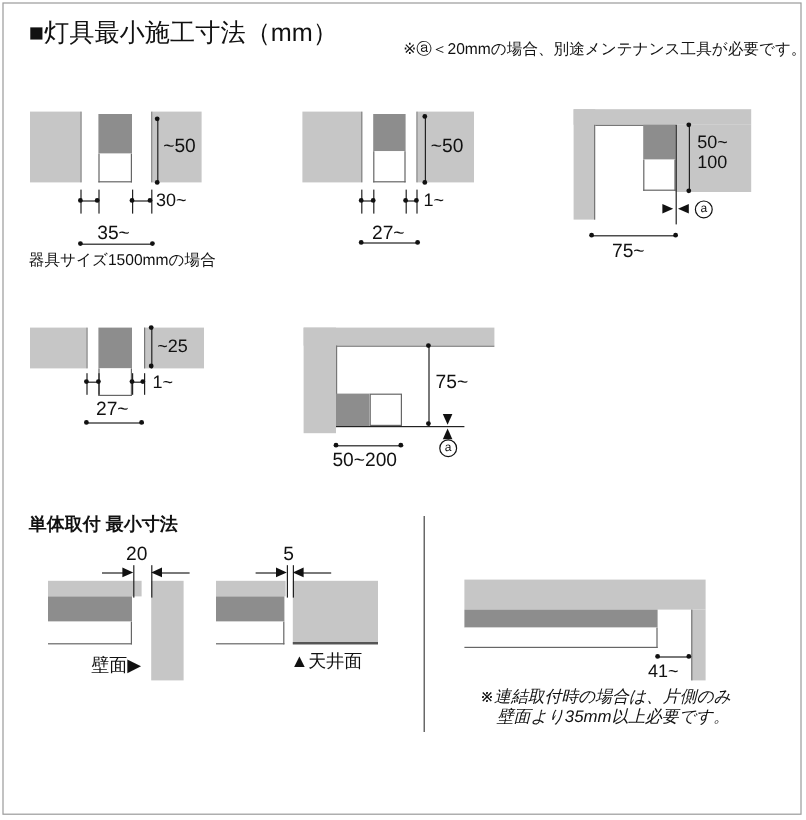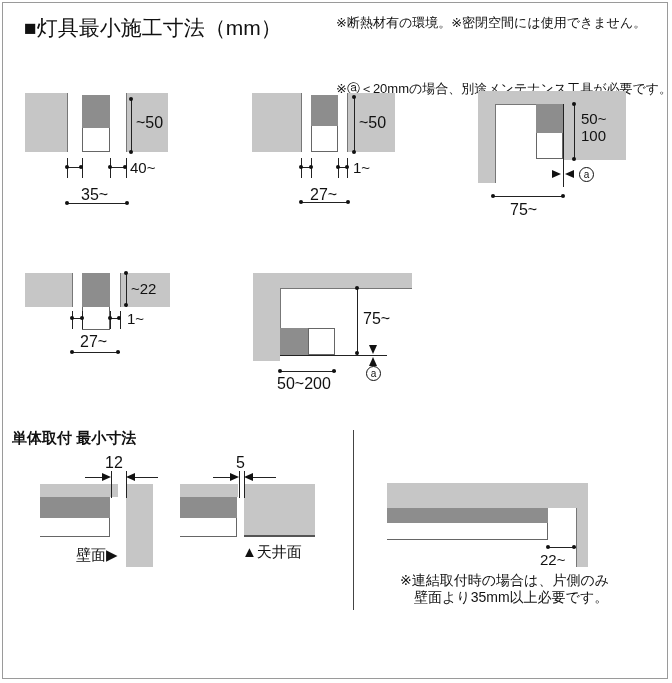--- a/index.html
+++ b/index.html
@@ -13,42 +13,41 @@
   .d  { position:absolute; background:#8d8d8d; }          
   .wb { position:absolute; background:#ffffff; border:1px solid #666; } 
   .h  { position:absolute; height:1px; background:#222; } 
   .v  { position:absolute; width:1px;  background:#222; } 
   .e  { background:#777 !important; }                     
   .dot{ position:absolute; width:4px; height:4px; background:#111; border-radius:50%; }
   .lbl{ position:absolute; white-space:nowrap; color:#111; line-height:1.15; }
   .f21{ font-size:21px; font-weight:normal; }
   .f16{ font-size:16px; }
   .f15{ font-size:15px; }
-  .f14{ font-size:14px; }
+  .f14{ font-size:14px;font-style:italic; }
   .f13{ font-size:13px; }
   .bold{ font-weight:bold; }
   .arr { position:absolute; width:0; height:0; }
   .ar-r{ border-left:9px solid #111;  border-top:4px solid transparent; border-bottom:4px solid transparent; }
   .ar-l{ border-right:9px solid #111; border-top:4px solid transparent; border-bottom:4px solid transparent; }
   .ar-d{ border-top:9px solid #111;   border-left:4px solid transparent; border-right:4px solid transparent; }
   .ar-u{ border-bottom:9px solid #111;border-left:4px solid transparent; border-right:4px solid transparent; }
   .circ{ position:absolute; width:15px; height:15px; border:1.2px solid #111; border-radius:50%;
          font-size:10px; display:flex; align-items:center; justify-content:center; background:#fff; }
   #frame{ position:absolute; left:2px; top:2px; width:666px; height:677px;
           border:1px solid #9a9a9a; pointer-events:none; }
 </style>
 </head>
 <body>
 
 <div id="page">
   <div id="frame"></div>
 
   <div class="lbl f21" style="left:24px; top:16px;">■灯具最小施工寸法（mm）</div>
-  <div class="lbl f13" style="left:336px; top:16px;">※断熱材有の環境。※密閉空間には使用できません。</div>
-  <div class="lbl f13" style="left:336px; top:34px;margin-top:48px;">※ⓐ＜20mmの場合、別途メンテナンス工具が必要です。</div>
+  <div class="lbl f13" style="left:336px; top:34px;">※ⓐ＜20mmの場合、別途メンテナンス工具が必要です。</div>
 
   <div class="g" style="left:25px; top:93px; width:42px; height:59px;"></div>
   <div class="g" style="left:127px; top:93px; width:41px; height:59px;"></div>
   <div class="v e" style="left:67px; top:93px; height:59px;"></div>
   <div class="v e" style="left:126px; top:93px; height:59px;"></div>
   <div class="d" style="left:82px; top:95px; width:28px; height:33px;"></div>
   <div class="wb" style="left:82px; top:128px; width:28px; height:24px; border-top:none;"></div>
   <div class="v" style="left:131px; top:99px; height:53px;"></div>
   <div class="dot" style="left:129px; top:97px;"></div>
   <div class="dot" style="left:129px; top:150px;"></div>
@@ -56,25 +55,26 @@
   <div class="v" style="left:67px; top:158px; height:20px;"></div>
   <div class="v" style="left:82px; top:158px; height:20px;"></div>
   <div class="v" style="left:110px; top:158px; height:20px;"></div>
   <div class="v" style="left:126px; top:158px; height:20px;"></div>
   <div class="h" style="left:67px; top:167px; width:15px;"></div>
   <div class="dot" style="left:65px; top:165px;"></div>
   <div class="dot" style="left:79px; top:165px;"></div>
   <div class="h" style="left:110px; top:167px; width:16px;"></div>
   <div class="dot" style="left:108px; top:165px;"></div>
   <div class="dot" style="left:123px; top:165px;"></div>
-  <div class="lbl f15" style="left:130px; top:159px;">40~</div>
+  <div class="lbl f15" style="left:130px; top:159px;">30~</div>
   <div class="lbl f16" style="left:81px; top:186px;">35~</div>
   <div class="h" style="left:67px; top:203px; width:60px;"></div>
   <div class="dot" style="left:65px; top:201px;"></div>
   <div class="dot" style="left:125px; top:201px;"></div>
+  <div class="lbl f13" style="left:24px; top:210px;">器具サイズ1500mmの場合</div>
 
   <div class="g" style="left:252px; top:93px; width:49px; height:59px;"></div>
   <div class="g" style="left:348px; top:93px; width:47px; height:59px;"></div>
   <div class="v e" style="left:301px; top:93px; height:59px;"></div>
   <div class="v e" style="left:347px; top:93px; height:59px;"></div>
   <div class="d" style="left:311px; top:95px; width:27px; height:31px;"></div>
   <div class="wb" style="left:311px; top:126px; width:27px; height:26px; border-top:none;"></div>
   <div class="v" style="left:354px; top:97px; height:55px;"></div>
   <div class="dot" style="left:352px; top:95px;"></div>
   <div class="dot" style="left:352px; top:150px;"></div>
@@ -118,21 +118,21 @@
 
   <div class="g" style="left:25px; top:273px; width:47px; height:34px;"></div>
   <div class="g" style="left:120px; top:273px; width:50px; height:34px;"></div>
   <div class="v e" style="left:72px; top:273px; height:34px;"></div>
   <div class="v e" style="left:120px; top:273px; height:34px;"></div>
   <div class="d" style="left:82px; top:273px; width:28px; height:34px;"></div>
   <div class="wb" style="left:82px; top:307px; width:28px; height:23px; border-top:none;"></div>
   <div class="v" style="left:126px; top:273px; height:34px;"></div>
   <div class="dot" style="left:124px; top:271px;"></div>
   <div class="dot" style="left:124px; top:303px;"></div>
-  <div class="lbl f15" style="left:131px; top:280px;">~22</div>
+  <div class="lbl f15" style="left:131px; top:280px;">~25</div>
   <div class="v" style="left:72px; top:311px; height:18px;"></div>
   <div class="v" style="left:82px; top:311px; height:18px;"></div>
   <div class="v" style="left:110px; top:311px; height:18px;"></div>
   <div class="v" style="left:120px; top:311px; height:18px;"></div>
   <div class="h" style="left:72px; top:318px; width:10px;"></div>
   <div class="dot" style="left:70px; top:316px;"></div>
   <div class="dot" style="left:80px; top:316px;"></div>
   <div class="h" style="left:110px; top:318px; width:10px;"></div>
   <div class="dot" style="left:108px; top:316px;"></div>
   <div class="dot" style="left:117px; top:316px;"></div>
@@ -154,33 +154,33 @@
   <div class="dot" style="left:355px; top:351px;"></div>
   <div class="lbl f16" style="left:363px; top:310px;">75~</div>
   <div class="arr ar-d" style="left:369px; top:345px;"></div>
   <div class="arr ar-u" style="left:369px; top:357px;"></div>
   <div class="circ" style="left:366px; top:366px;">a</div>
   <div class="h" style="left:280px; top:371px; width:56px;"></div>
   <div class="dot" style="left:278px; top:369px;"></div>
   <div class="dot" style="left:332px; top:369px;"></div>
   <div class="lbl f16" style="left:277px; top:375px;">50~200</div>
 
-  <div class="lbl f15 bold" style="left:12px; top:429px;text-align:right;">単体取付 最小寸法</div>
+  <div class="lbl f15 bold" style="left:24px; top:429px;text-align:right;">単体取付 最小寸法</div>
 
   <div class="g" style="left:40px; top:484px; width:78px; height:13px;"></div>
   <div class="d" style="left:40px; top:497px; width:70px; height:21px;"></div>
   <div class="wb" style="left:40px; top:518px; width:70px; height:19px; border-top:none; border-left:none;"></div>
   <div class="g" style="left:126px; top:484px; width:27px; height:83px;"></div>
   <div class="v" style="left:111px; top:471px; height:27px;"></div>
   <div class="v" style="left:126px; top:471px; height:27px;"></div>
   <div class="h" style="left:85px; top:477px; width:20px;"></div>
   <div class="arr ar-r" style="left:102px; top:473px;"></div>
   <div class="h" style="left:132px; top:477px; width:26px;"></div>
   <div class="arr ar-l" style="left:126px; top:473px;"></div>
-  <div class="lbl f16" style="left:105px; top:454px;">12</div>
+  <div class="lbl f16" style="left:105px; top:454px;">20</div>
   <div class="lbl f15" style="left:76px; top:546px;">壁面▶</div>
 
   <div class="g" style="left:180px; top:484px; width:58px; height:13px;"></div>
   <div class="d" style="left:180px; top:497px; width:57px; height:21px;"></div>
   <div class="wb" style="left:180px; top:518px; width:57px; height:19px; border-top:none; border-left:none;"></div>
   <div class="g" style="left:244px; top:484px; width:71px; height:53px; border-bottom:2px solid #555;"></div>
   <div class="v" style="left:239px; top:471px; height:27px;"></div>
   <div class="v" style="left:244px; top:471px; height:27px;"></div>
   <div class="h" style="left:213px; top:477px; width:20px;"></div>
   <div class="arr ar-r" style="left:230px; top:473px;"></div>
@@ -192,17 +192,17 @@
   <div class="v" style="left:353px; top:430px; height:180px; background:#444;"></div>
 
   <div class="g" style="left:387px; top:483px; width:201px; height:25px;"></div>
   <div class="g" style="left:576px; top:508px; width:12px; height:59px;"></div>
   <div class="v e" style="left:576px; top:508px; height:59px;"></div>
   <div class="d" style="left:387px; top:508px; width:161px; height:15px;"></div>
   <div class="wb" style="left:387px; top:523px; width:161px; height:17px; border-top:none; border-left:none;"></div>
   <div class="h" style="left:548px; top:547px; width:28px;"></div>
   <div class="dot" style="left:546px; top:545px;"></div>
   <div class="dot" style="left:572px; top:545px;"></div>
-  <div class="lbl f15" style="left:540px; top:551px;">22~</div>
+  <div class="lbl f15" style="left:540px; top:551px;">41~</div>
   <div class="lbl f14" style="left:400px; top:572px;">※連結取付時の場合は、片側のみ</div>
   <div class="lbl f14" style="left:414px; top:589px;">壁面より35mm以上必要です。</div>
 
 </div>
 
 </body></html>

